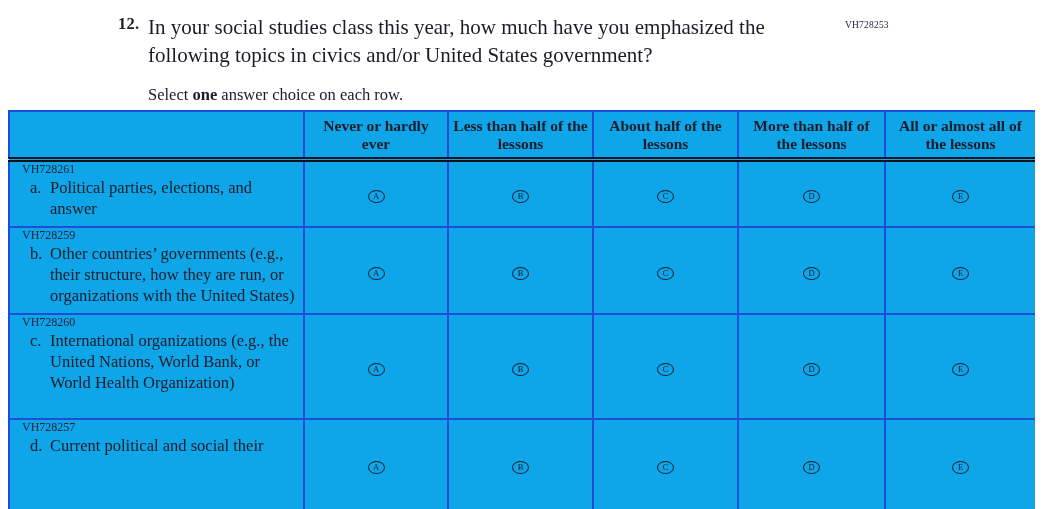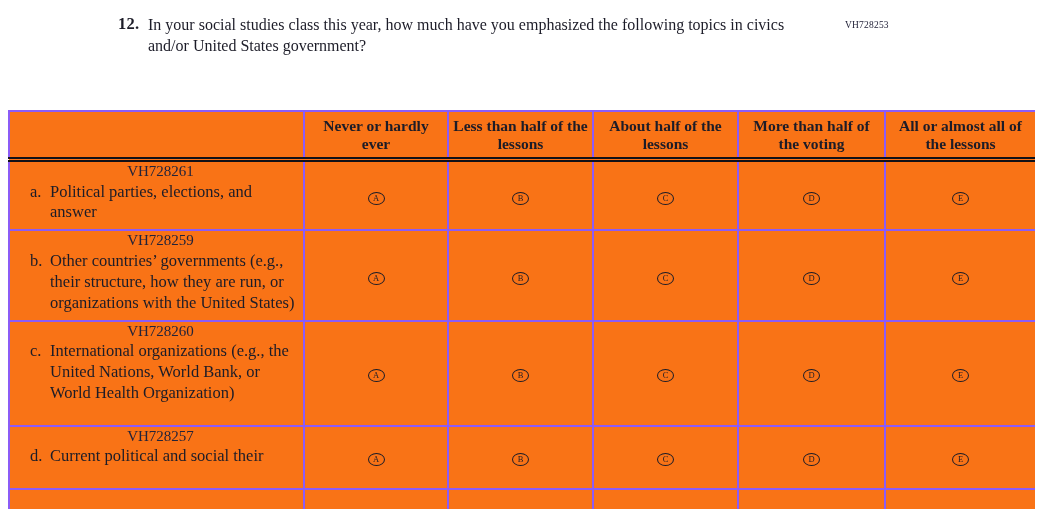--- a/index.html
+++ b/index.html
@@ -29,21 +29,21 @@
   }
   .q-number {
     font-weight: bold;
     font-size: 16.5px;
     width: 24px;
     flex: 0 0 24px;
     letter-spacing: 0.2px;
   }
   .q-body { margin-left: 6px; }
   .q-text {
-    font-size: 16px;
+    font-size: 21px;
     line-height: 1.33;
     max-width: 652px;
     margin: 0;
   }
   .q-instruction {
     font-size: 16.5px;
     margin-top: 15px;
   }
   .q-instruction .bold { font-weight: bold; }
 
@@ -62,42 +62,42 @@
     background: #ffffff;
   }
   table.survey col.c0 { width: 295px; }
   table.survey col.c1 { width: 144px; }
   table.survey col.c2 { width: 145px; }
   table.survey col.c3 { width: 145px; }
   table.survey col.c4 { width: 147px; }
   table.survey col.c5 { width: 151px; }
 
   table.survey th, table.survey td {
-    border: 2px solid #8b5cf6;
+    border: 2px solid #1d4ed8;
     padding: 0;
-    background: #f97316;
+    background: #0ea5e9;
   }
   table.survey thead th {
     height: 41px;
     font-size: 15.5px;
     font-weight: bold;
     line-height: 1.15;
     text-align: center;
     vertical-align: middle;
     border-bottom: 5px double #111118;
     padding: 2px 3px;
   }
   table.survey td.stem {
     vertical-align: top;
     text-align: left;
   }
   .item-id {
     display: block;
-    text-align: center;
-    font-size: 15px;
+    text-align: left;
+    font-size: 12px;
     color: #23233a;
     padding: 1px 4px 0 12px;
     line-height: 1.1;
   }
   .item-text {
     font-size: 16.5px;
     line-height: 1.27;
     padding: 2px 4px 6px 40px;
     text-indent: -20px;
   }
@@ -119,54 +119,55 @@
     font-size: 8.5px;
     line-height: 11px;
     text-align: center;
     font-family: "Liberation Serif", "DejaVu Serif", serif;
     color: #1c1c28;
     cursor: pointer;
   }
   tr.row-a { height: 67px; }
   tr.row-b { height: 80px; margin-left: 8px; }
   tr.row-c { height: 105px; margin-left: 30px; }
-  tr.row-d { height: 63px; }
+  tr.row-d { height: 91px; }
   tr.row-partial { height: 22px; }
 </style>
 </head>
 <body>
 
 <div class="page">
 
   <div class="form-id-top">VH728253</div>
 
   <div class="question-block">
     <span class="q-number">12.</span>
     <div class="q-body">
       <p class="q-text">In your social studies class this year, how much have you emphasized the following topics in civics and/or United States government?</p>
+      <div class="q-instruction"><span>Select </span><span class="bold">one</span><span> answer choice on each row.</span></div>
     </div>
   </div>
 
   <div class="table-wrap">
     <table class="survey">
       <colgroup>
         <col class="c0">
           <col class="c1">
           <col class="c2">
           <col class="c3">
           <col class="c4">
           <col class="c5">
       </colgroup>
       <thead>
         <tr>
           <th></th>
           <th>Never or hardly ever</th>
           <th>Less than half of the lessons</th>
           <th>About half of the lessons</th>
-          <th>More than half of the voting</th>
+          <th>More than half of the lessons</th>
           <th>All or almost all of the lessons</th>
         </tr>
       </thead>
       <tbody>
         <tr class="row-a">
           <td class="stem">
             <span class="item-id">VH728261</span>
             <div class="item-text"><span class="item-letter">a.</span><span>Political parties, elections, and answer</span></div>
           </td>
           <td class="opt"><span class="bubble">A</span></td>

